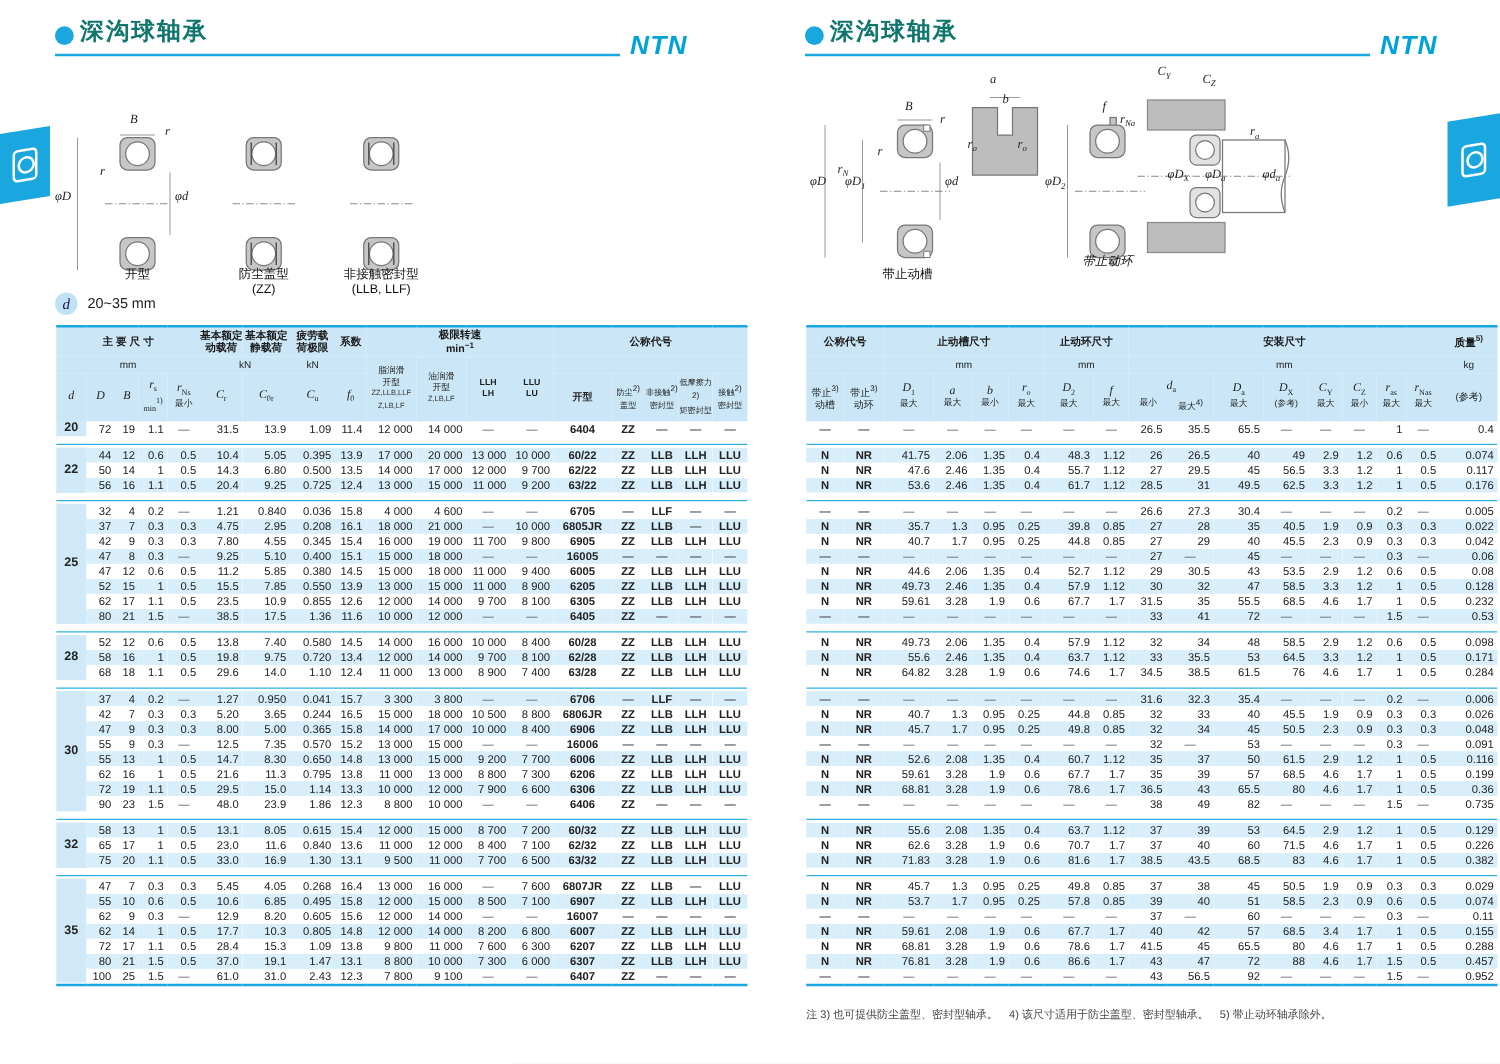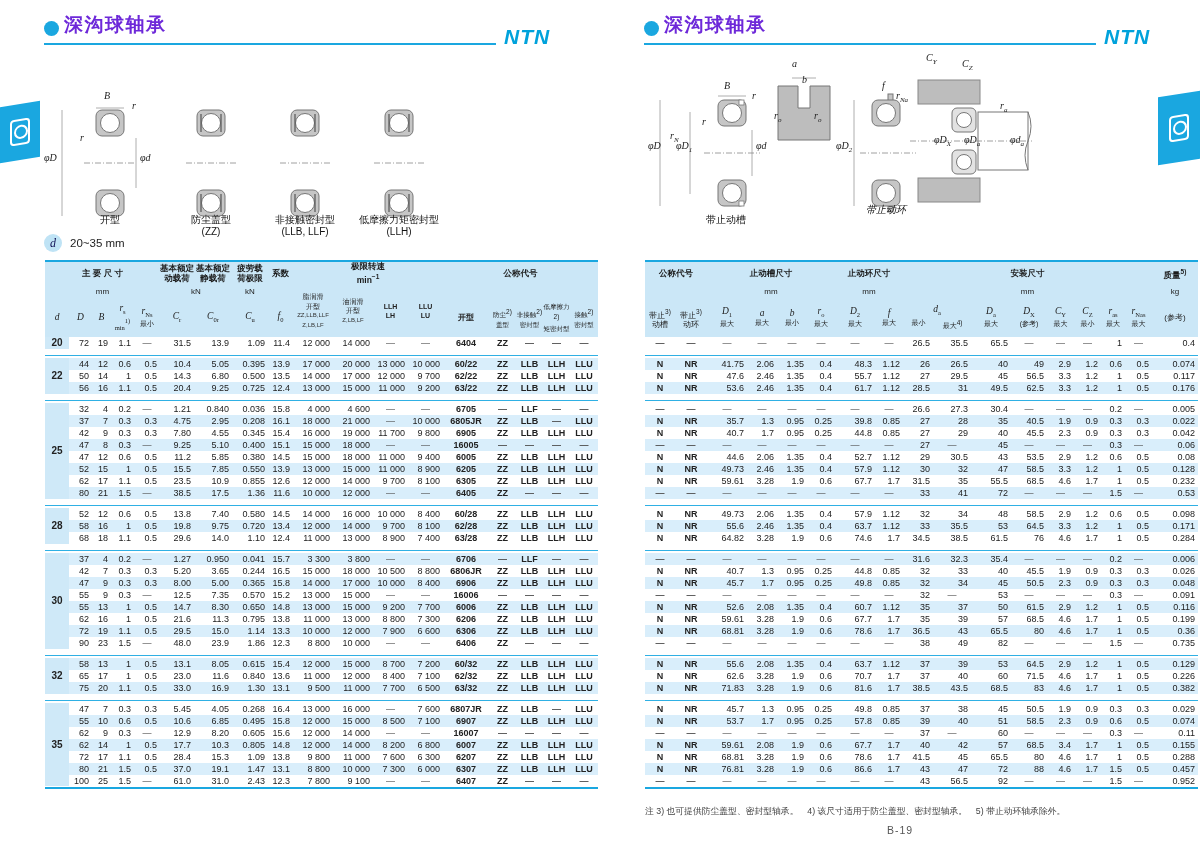--- a/index.html
+++ b/index.html
@@ -4,21 +4,21 @@
 <style>
   :root{ --ac:#1aa7e0; }
   *{margin:0;padding:0;box-sizing:border-box;}
   html,body{width:1200px;height:851px;background:#e8e8e8;font-family:"Liberation Sans",sans-serif;}
   .sheet{position:relative;width:1200px;height:851px;background:#fff;overflow:hidden;}
   .page{position:absolute;top:0;width:600px;height:851px;background:#fff;}
   #pgL{left:0;} #pgR{left:600px;}
 
   
   .hdr-bullet{position:absolute;left:44px;top:21px;width:15px;height:15px;border-radius:50%;background:var(--ac);}
-  .hdr-title{position:absolute;left:64px;top:12px;font-size:19px;font-weight:bold;color:#6d28d9;letter-spacing:1.5px;white-space:nowrap;text-align:right;}
+  .hdr-title{position:absolute;left:64px;top:12px;font-size:19px;font-weight:bold;color:#0f766e;letter-spacing:1.5px;white-space:nowrap;text-align:right;}
   .hdr-line{position:absolute;left:44px;top:43px;width:452px;height:2px;background:var(--ac);}
   .ntn{position:absolute;left:504px;top:25px;font-size:21px;font-weight:bold;font-style:italic;color:#00a2db;letter-spacing:1px;}
 
   
   .tab{position:absolute;background:var(--ac);transform:skewY(-9deg);display:flex;align-items:center;justify-content:center;}
   .tab-icon{width:20px;height:26px;border:2px solid #fff;border-radius:4px;position:relative;}
   .tab-icon::after{content:"";position:absolute;left:2px;top:4px;width:10px;height:10px;border:2px solid #fff;border-radius:50%;}
 
   
   .fig{position:absolute;}
@@ -132,37 +132,20 @@
           <circle class="ball" cx="35" cy="101" r="9.5"></circle>
         <line class="seal" x1="25" y1="92" x2="25" y2="110"></line>
           <line class="seal" x1="45" y1="92" x2="45" y2="110"></line>
         <line class="axis" x1="10" y1="61" x2="60" y2="61"></line>
       </svg>
       <div class="cap" style="left:35px;top:124px;">
         <div>非接触密封型</div>
           <div>(LLB, LLF)</div>
       </div>
     </div>
-    <div class="fig" style="left:364px;top:90px;width:70px;height:150px;">
-      <svg width="70" height="118" style="top:12px;">
-        <rect class="mt" x="21" y="8" width="28" height="26" rx="6"></rect>
-          <circle class="ball" cx="35" cy="21" r="9.5"></circle>
-        <line class="seal" x1="25" y1="12" x2="25" y2="30"></line>
-          <line class="seal" x1="45" y1="12" x2="45" y2="30"></line>
-        <rect class="mt" x="21" y="88" width="28" height="26" rx="6"></rect>
-          <circle class="ball" cx="35" cy="101" r="9.5"></circle>
-        <line class="seal" x1="25" y1="92" x2="25" y2="110"></line>
-          <line class="seal" x1="45" y1="92" x2="45" y2="110"></line>
-        <line class="axis" x1="10" y1="61" x2="60" y2="61"></line>
-      </svg>
-      <div class="cap" style="left:35px;top:124px;">
-        <div>低摩擦力矩密封型</div>
-          <div>(LLH)</div>
-      </div>
-    </div>
 
     <div class="chip">
       <span class="cc">d</span>
       <span class="ct">20~35 mm</span>
     </div>
 
     <div class="dband"></div>
     <table class="mtab" id="tabL">
         <colgroup>
           <col style="width:24px">
@@ -1829,15 +1812,14 @@
             <td class="r dsh">—</td>
             <td class="r dsh">—</td>
             <td class="r">1.5</td>
             <td class="r dsh">—</td>
             <td class="r">0.952</td>
           </tr>
         </tbody>
       </table>
 
     <div class="note">注 3) 也可提供防尘盖型、密封型轴承。　4) 该尺寸适用于防尘盖型、密封型轴承。　5) 带止动环轴承除外。</div>
-    <div class="pno">B-19</div>
   </div>
 </div>
 
 </body></html>

